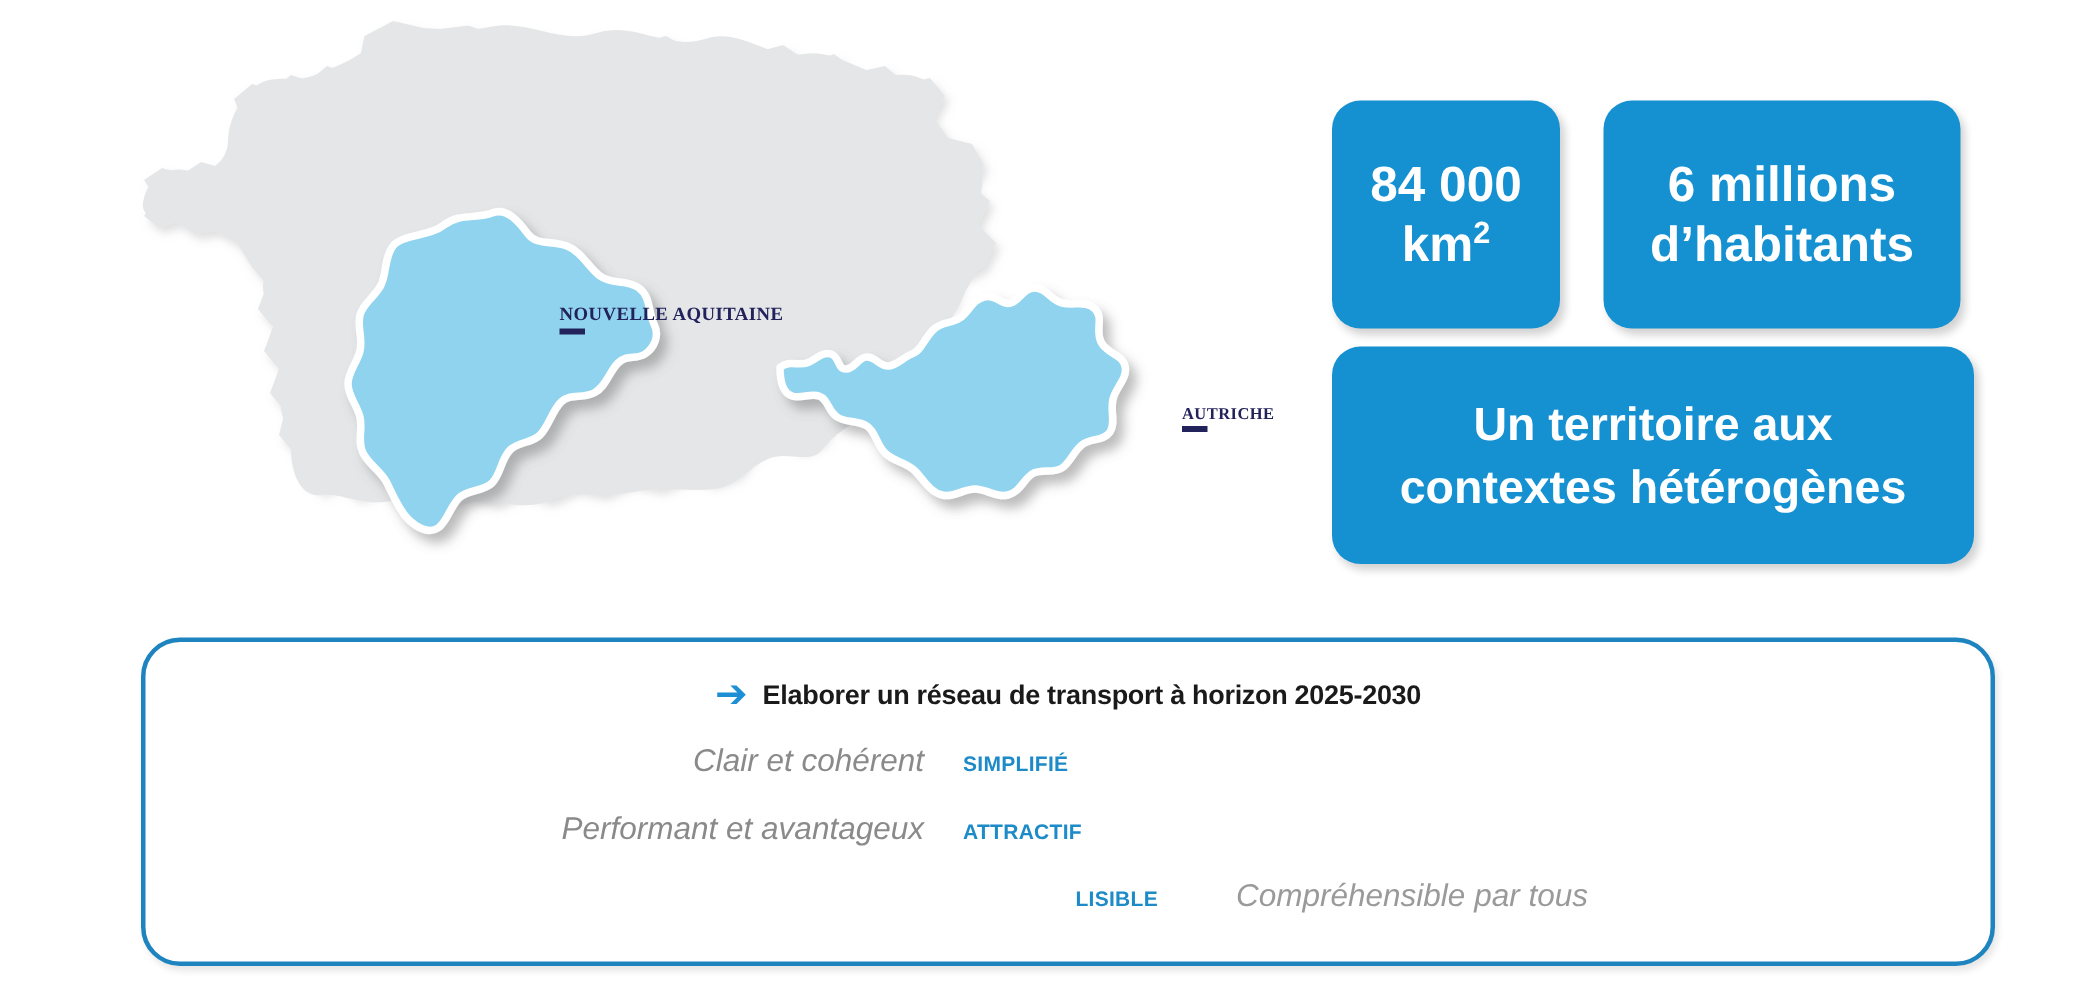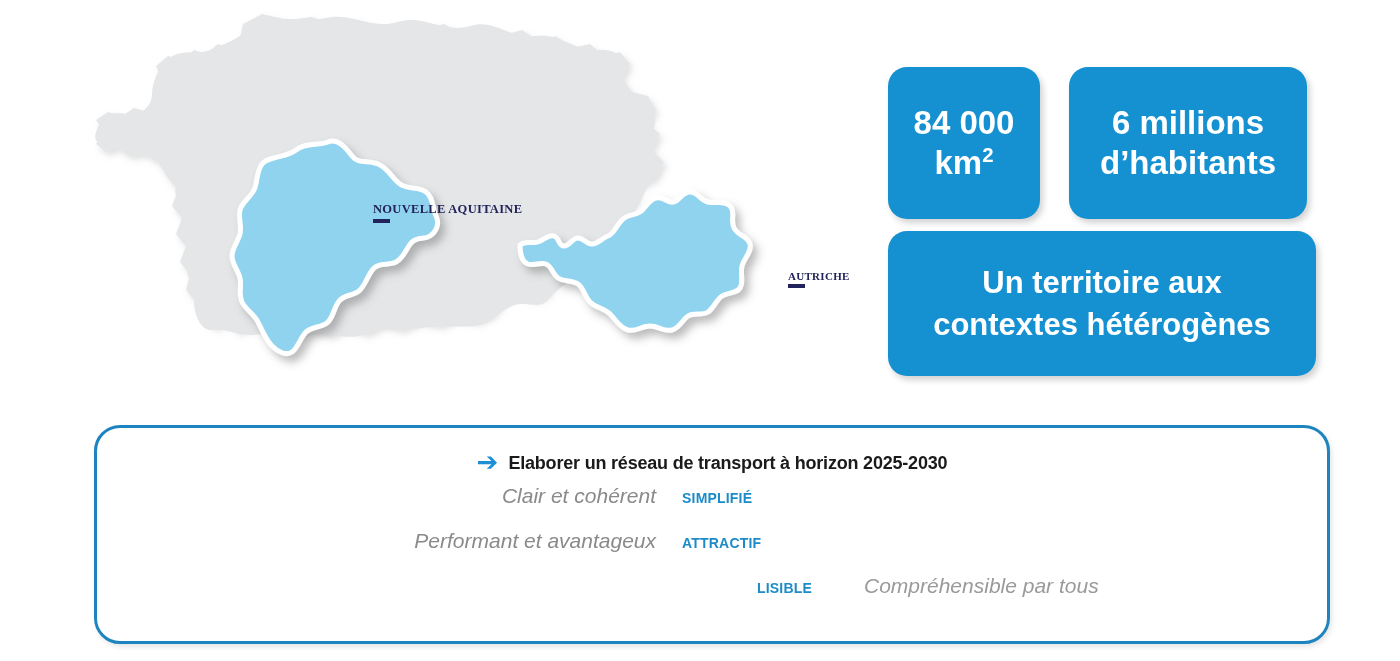--- a/index.html
+++ b/index.html
@@ -158,23 +158,22 @@
     color: #1A1A1A;
     font-size: 18px;
     font-weight: bold;
     letter-spacing: -0.2px;
     white-space: nowrap;
   }
 
   #keyword-rows {
     position: absolute;
     left: 0;
-    top: 56px;
+    top: 68px;
     width: 100%;
-    padding-left: 40px;
   }
   .kw-row {
     display: flex;
     align-items: baseline;
     height: 45px;
   }
   .kw-left {
     width: 545px;
     text-align: right;
     padding-right: 26px;

